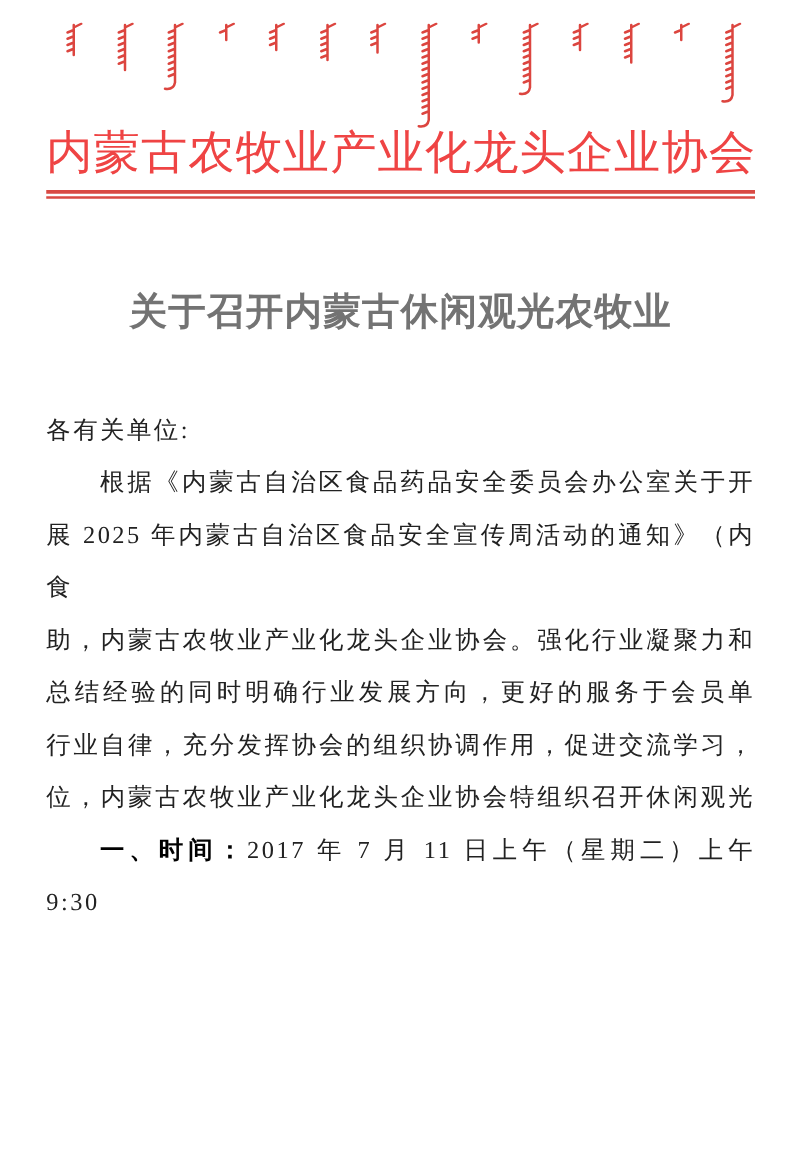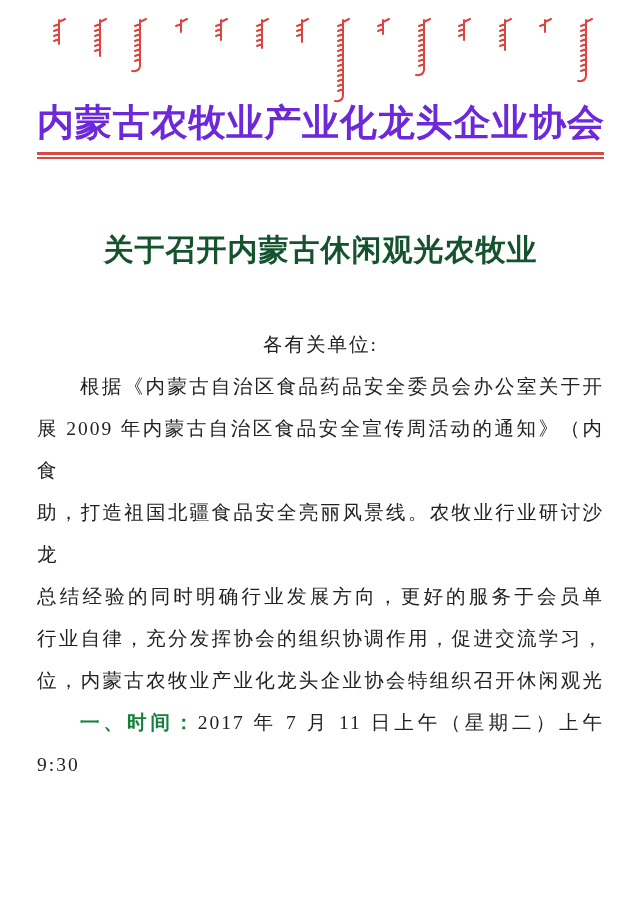--- a/index.html
+++ b/index.html
@@ -18,55 +18,55 @@
   .mong-banner{
     margin-top:18px;
     height:80px;
     padding:0 10px 0 12px;
     display:flex;
     justify-content:space-between;
     align-items:flex-start;
   }
   .org-name{
     font-size:37px;
-    font-weight:700;
+    font-weight:400;
     line-height:50px;
-    color:#6d28d9;
+    color:#ef4444;
     text-align:justify;
     text-align-last:justify;
     white-space:nowrap;
   }
   .red-rule{
     margin-top:4px;
     height:2px;
     border-top:3px solid #d94a44;
     border-bottom:2px solid #d94a44;
   }
   
   .doc-title{
     margin-top:62px;
     text-align:center;
     font-weight:700;
     font-size:30px;
     letter-spacing:1px;
     line-height:58px;
-    color:#14532d;
+    color:#737373;
   }
   
   .body-text{
     margin-top:45px;
     font-size:19.5px;
     line-height:42px;
     letter-spacing:2px;
     color:#222222;
   }
-  .line{text-align:center;}
+  .line{text-align:left;}
   .line.stretch{text-align:justify;text-align-last:justify;}
   .line.indent{text-indent:43px;}
-  .lbl{font-weight:700;color:#15803d;}
+  .lbl{font-weight:700;color:#000000;}
 </style>
 </head>
 <body>
 
 <div class="page">
   <div class="content">
 
     <div class="mong-banner">
         <svg width="18" height="36">
           <path d="M10,4 l6,-3 M10,2 V26 M10,6 l-5,2 M10,11 l-5,2 M10,16 l-5,2 M10,21 l-5,2" fill="none" stroke="#dc453f" stroke-width="2" stroke-linecap="round"></path>
@@ -117,22 +117,22 @@
     <div class="red-rule"></div>
 
     <div class="doc-title">
       <div>关于召开内蒙古休闲观光农牧业</div>
     </div>
 
     <div class="body-text">
       <div class="line">各有关单位:</div>
       <div>
           <div class="line indent stretch">根据《内蒙古自治区食品药品安全委员会办公室关于开</div>
-          <div class="line stretch">展 2009 年内蒙古自治区食品安全宣传周活动的通知》（内食</div>
-          <div class="line stretch">助，打造祖国北疆食品安全亮丽风景线。农牧业行业研讨沙龙</div>
+          <div class="line stretch">展 2025 年内蒙古自治区食品安全宣传周活动的通知》（内食</div>
+          <div class="line stretch">助，内蒙古农牧业产业化龙头企业协会。强化行业凝聚力和</div>
           <div class="line stretch">总结经验的同时明确行业发展方向，更好的服务于会员单</div>
           <div class="line stretch">行业自律，充分发挥协会的组织协调作用，促进交流学习，</div>
           <div class="line stretch">位，内蒙古农牧业产业化龙头企业协会特组织召开休闲观光</div>
           <div class="line indent stretch"><span class="lbl">一、时间：</span>2017 年 7 月 11 日上午（星期二）上午 9:30</div>
         </div>
     </div>
 
   </div>
 </div>
 

